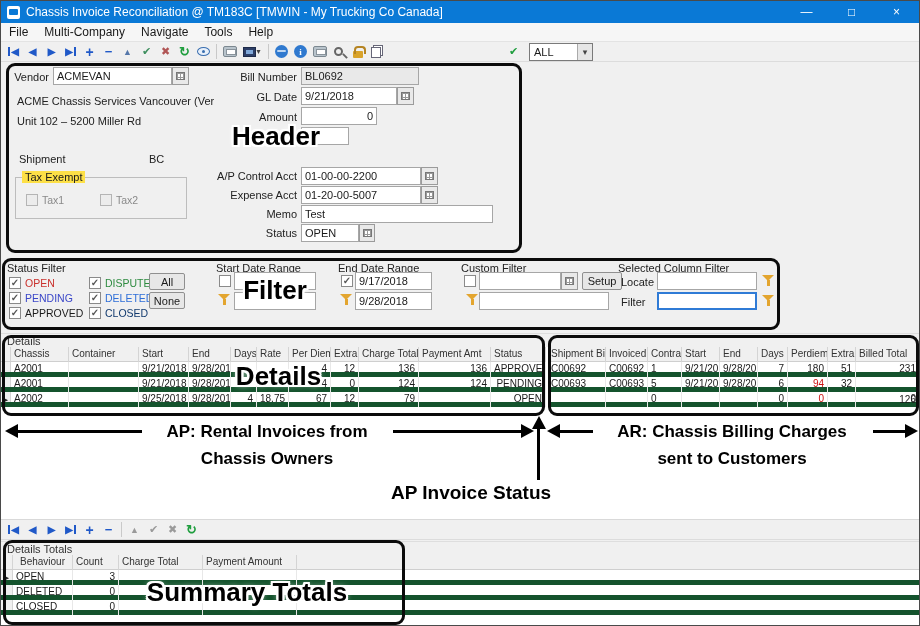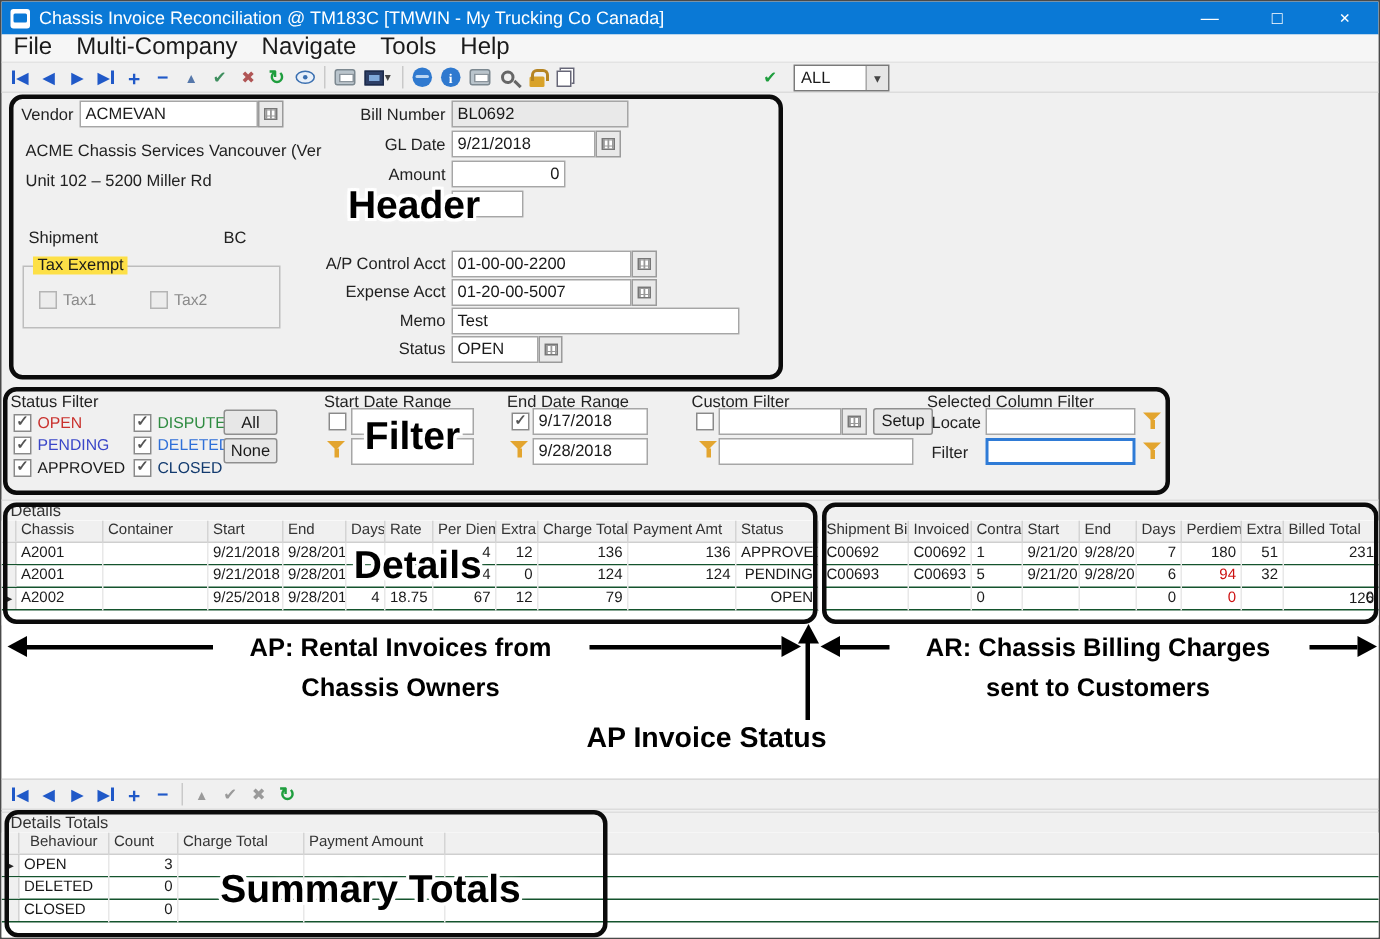--- a/index.html
+++ b/index.html
@@ -11,21 +11,21 @@
   .titlebar { position:absolute; left:0; top:0; width:100%; height:22px; background:#0a79d6;
               display:flex; align-items:center; color:#fff;justify-content:flex-end; }
   .appicon { width:13px; height:13px; margin:0 6px; background:#fff; border-radius:2px; position:relative; flex:none; }
   .appicon::after { content:""; position:absolute; left:2px; top:3px; width:9px; height:6px; background:#0a79d6; border-radius:1px; }
   .apptitle { font-size:12px; white-space:nowrap; overflow:hidden; }
   .winbtns { margin-left:auto; display:flex; height:100%; }
   .winbtn { width:45px; height:100%; display:flex; align-items:center; justify-content:center; font-size:12px; }
 
   
   .menubar { position:absolute; left:0; top:22px; width:100%; height:19px; background:#f6f6f6;
-             border-bottom:1px solid #e3e3e3; display:flex; align-items:flex-end; font-size:16px; }
+             border-bottom:1px solid #e3e3e3; display:flex; align-items:flex-end; font-size:12px; }
   .menuitem { padding:0 8px; height:100%; display:flex; align-items:center; }
   .toolbar { position:absolute; left:0; width:100%; height:20px; background:#f0f0f0;
              border-bottom:1px solid #dcdcdc; display:flex; align-items:center; padding-left:3px; }
   .toolbar.t1 { top:41px; }
   .toolbar.t2 { top:518px; height:21px; border-top:1px solid #d9d9d9; }
   .ti { width:19px; height:18px; display:inline-flex; align-items:center; justify-content:center;
         font-size:11px; flex:none; }
   .c-blue { color:#2059c8; } .c-gray { color:#9a9a9a; } .c-green { color:#1f9e3e; }
   .c-teal { color:#3f8f5f; } .c-dred { color:#b05555; } .c-slate { color:#5577aa; }
   .ti.nav { font-size:10px; font-weight:bold; }
@@ -67,34 +67,34 @@
   .sbtn { position:absolute; height:18px; width:17px; background:#e9e9e9; border:1px solid #9b9b9b;
           display:flex; align-items:center; justify-content:center; }
   .grid9 { width:9px; height:8px; border:1px solid #777; background-color:#fff;
            background-image:linear-gradient(#999 1px, transparent 1px), linear-gradient(90deg,#999 1px, transparent 1px);
            background-size:3px 4px; }
   .groupbox { position:absolute; border:1px solid #bdbdbd; }
   .gb-legend { position:absolute; top:-7px; left:6px; background:#fde047; padding:0 3px; }
   .cb { width:12px; height:12px; border:1px solid #8a8a8a; background:#fff; font-size:10px; line-height:10px;
         text-align:center; font-weight:bold; display:inline-block; color:#555; flex:none; }
   .cb.dis { background:#ececec; border-color:#b4b4b4; }
-  .cbrow { display:flex; align-items:center; gap:4px; font-size:10.5px; }
+  .cbrow { display:flex; align-items:flex-end; gap:4px; font-size:10.5px; }
   .btn { position:absolute; background:#e7e7e7; border:1px solid #8f8f8f; font-size:11px;
          display:flex; align-items:center; justify-content:center; border-radius:2px; }
   .funnel { position:absolute; width:14px; height:13px; }
   .funnel::before { content:""; position:absolute; left:1px; top:1px; border-left:6px solid transparent;
                     border-right:6px solid transparent; border-top:6px solid #e3a52f; }
   .funnel::after { content:""; position:absolute; left:6px; top:6px; width:3px; height:6px; background:#e3a52f; }
   .gray-txt { color:#8a8a8a; }
 
   
   .caption { position:absolute; left:0; width:100%; height:14px; background:#f0f0f0; font-size:11px; color:#333;
              padding-left:6px; line-height:14px; border-top:1px solid #dedede; }
   .gridbox { position:absolute; background:#fff; overflow:hidden; }
-  .grow { display:flex; height:15px; border-bottom:1px solid #14532d; background:#fff; }
+  .grow { display:flex; height:15px; border-bottom:5px solid #14532d; background:#fff; }
   .grow.head { background:#f0f0f0; border-bottom:1px solid #cfcfcf; }
   .gc { flex:none; height:15px; line-height:14px; font-size:10px; padding:0 3px; overflow:hidden;
         white-space:nowrap; border-right:1px solid #e8e8e8; }
   .grow.head .gc { border-right:1px solid #d4d4d4; color:#333; }
   .gc.red { color:#cc1111; }
   .gutter { flex:none; width:10px; background:#f0f0f0; border-right:1px solid #d4d4d4; font-size:7px;
             line-height:15px; text-align:center; color:#222; overflow:hidden; }
   .whitezone { position:absolute; background:#fff; }
 
   

